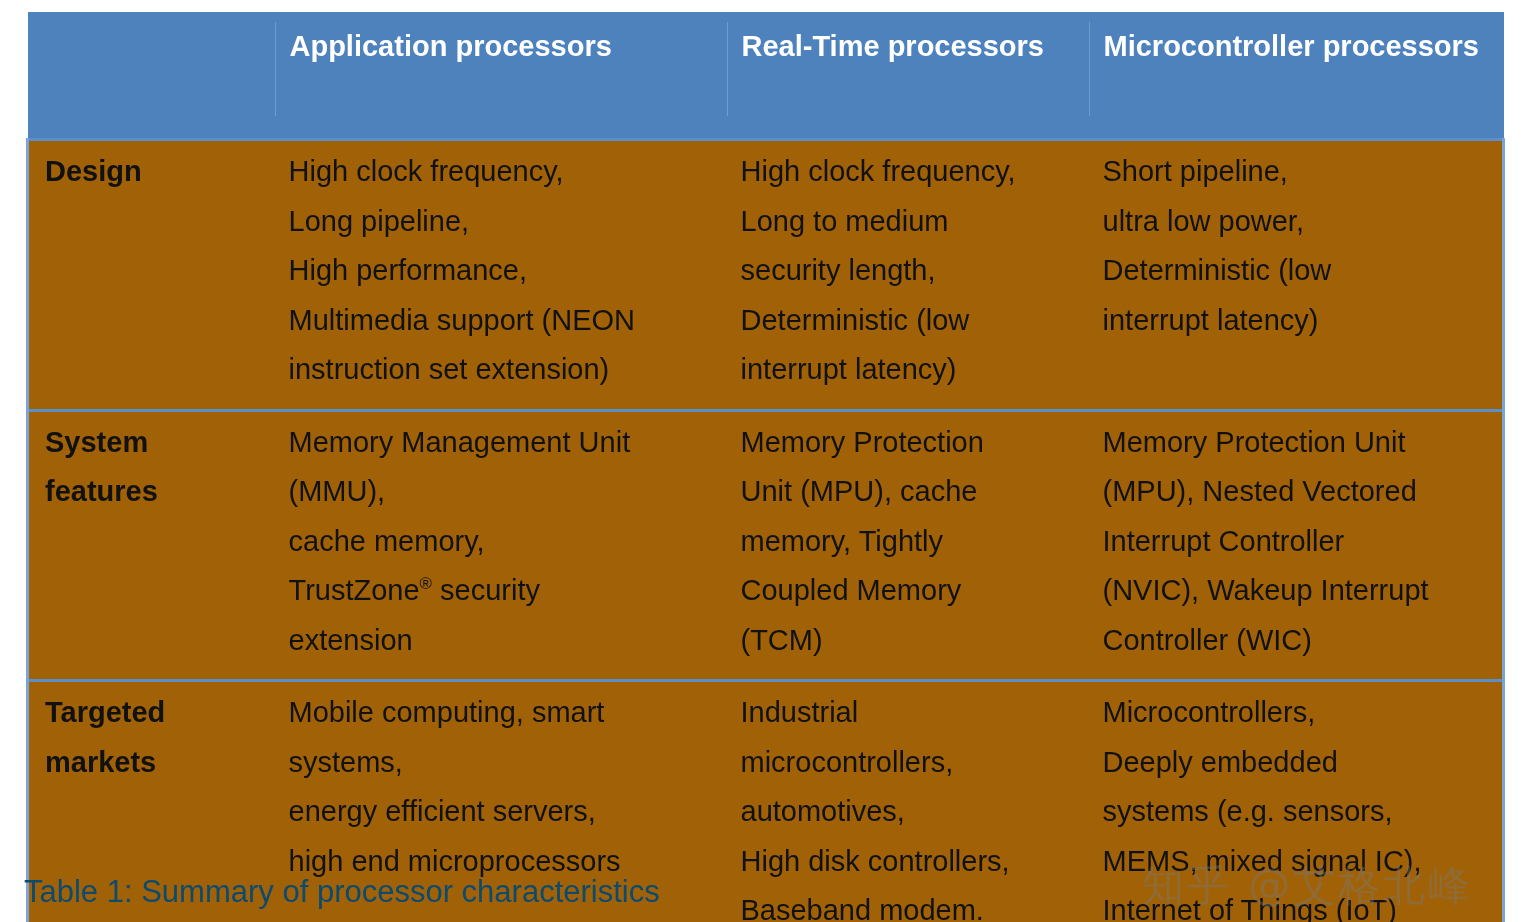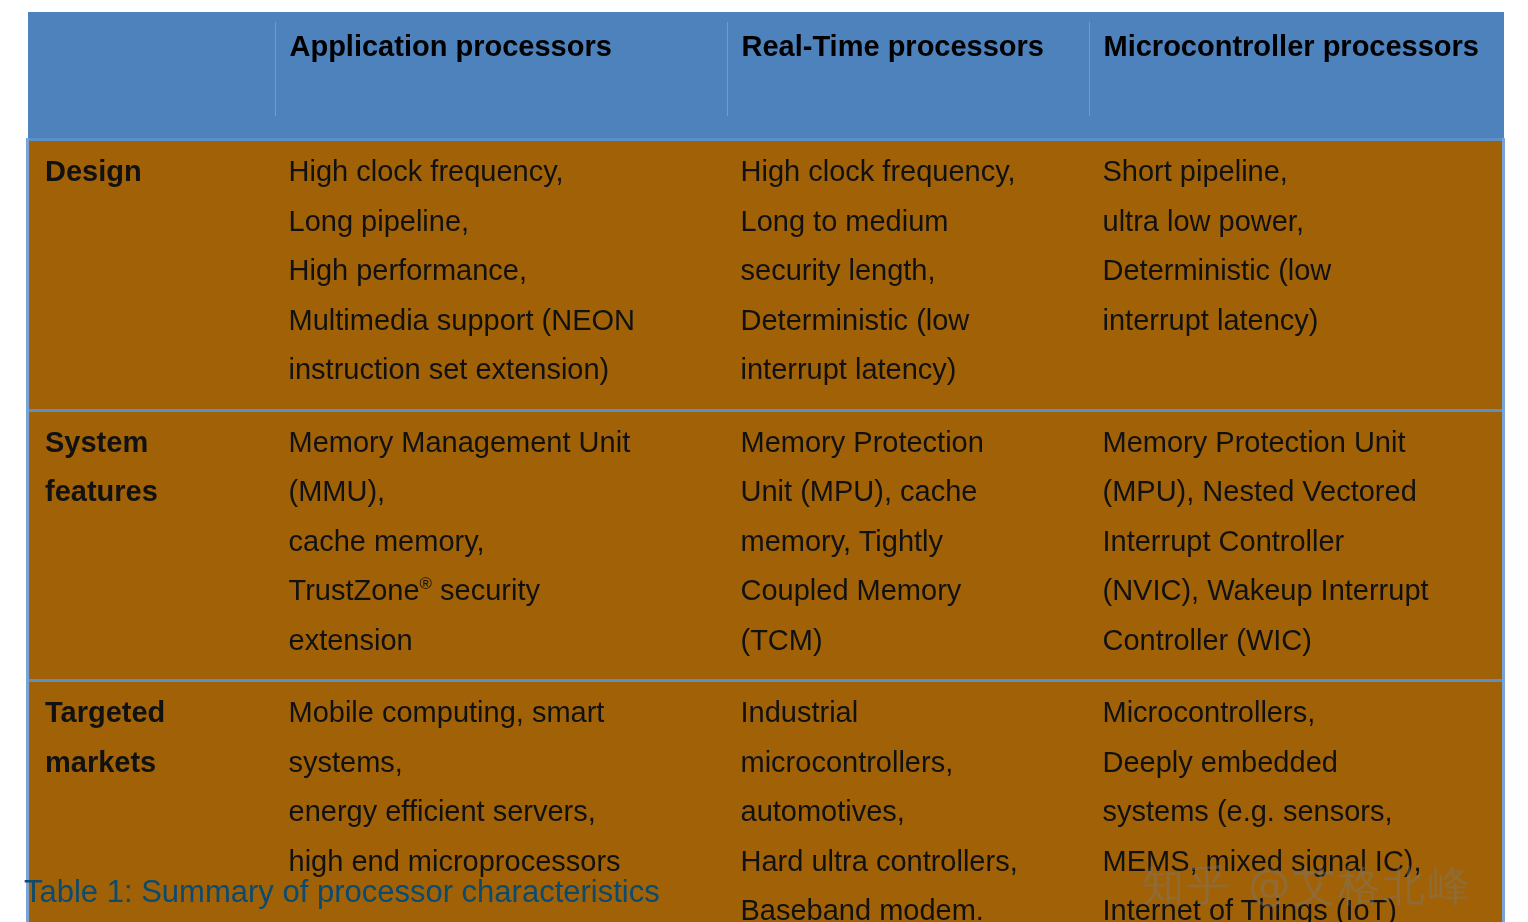--- a/index.html
+++ b/index.html
@@ -33,21 +33,21 @@
 
   table.proc-table {
     width: 1476px;
     border-collapse: collapse;
     table-layout: fixed;
   }
 
   
   thead tr.head-row th {
     background: #4d82bd;
-    color: #000000;
+    color: #ffffff;
     font-weight: bold;
     font-size: 29px;
     line-height: 48px;
     text-align: left;
     vertical-align: top;
     padding: 10px 0 22px 0;
     border: none;
     box-shadow: inset 0 0 0 0 transparent;
   }
   thead tr.head-row th .hcell {
@@ -224,21 +224,21 @@
           <td>
             <span class="cell-line">Mobile computing, smart</span>
             <span class="cell-line">systems,</span>
             <span class="cell-line">energy efficient servers,</span>
             <span class="cell-line">high end microprocessors</span>
           </td>
           <td>
             <span class="cell-line">Industrial</span>
             <span class="cell-line">microcontrollers,</span>
             <span class="cell-line">automotives,</span>
-            <span class="cell-line">Hard ultra controllers,</span>
+            <span class="cell-line">High disk controllers,</span>
             <span class="cell-line">Baseband modem.</span>
           </td>
           <td>
             <span class="cell-line">Microcontrollers,</span>
             <span class="cell-line">Deeply embedded</span>
             <span class="cell-line">systems (e.g. sensors,</span>
             <span class="cell-line">MEMS, mixed signal IC),</span>
             <span class="cell-line">Internet of Things (IoT)</span>
           </td>
         </tr>

